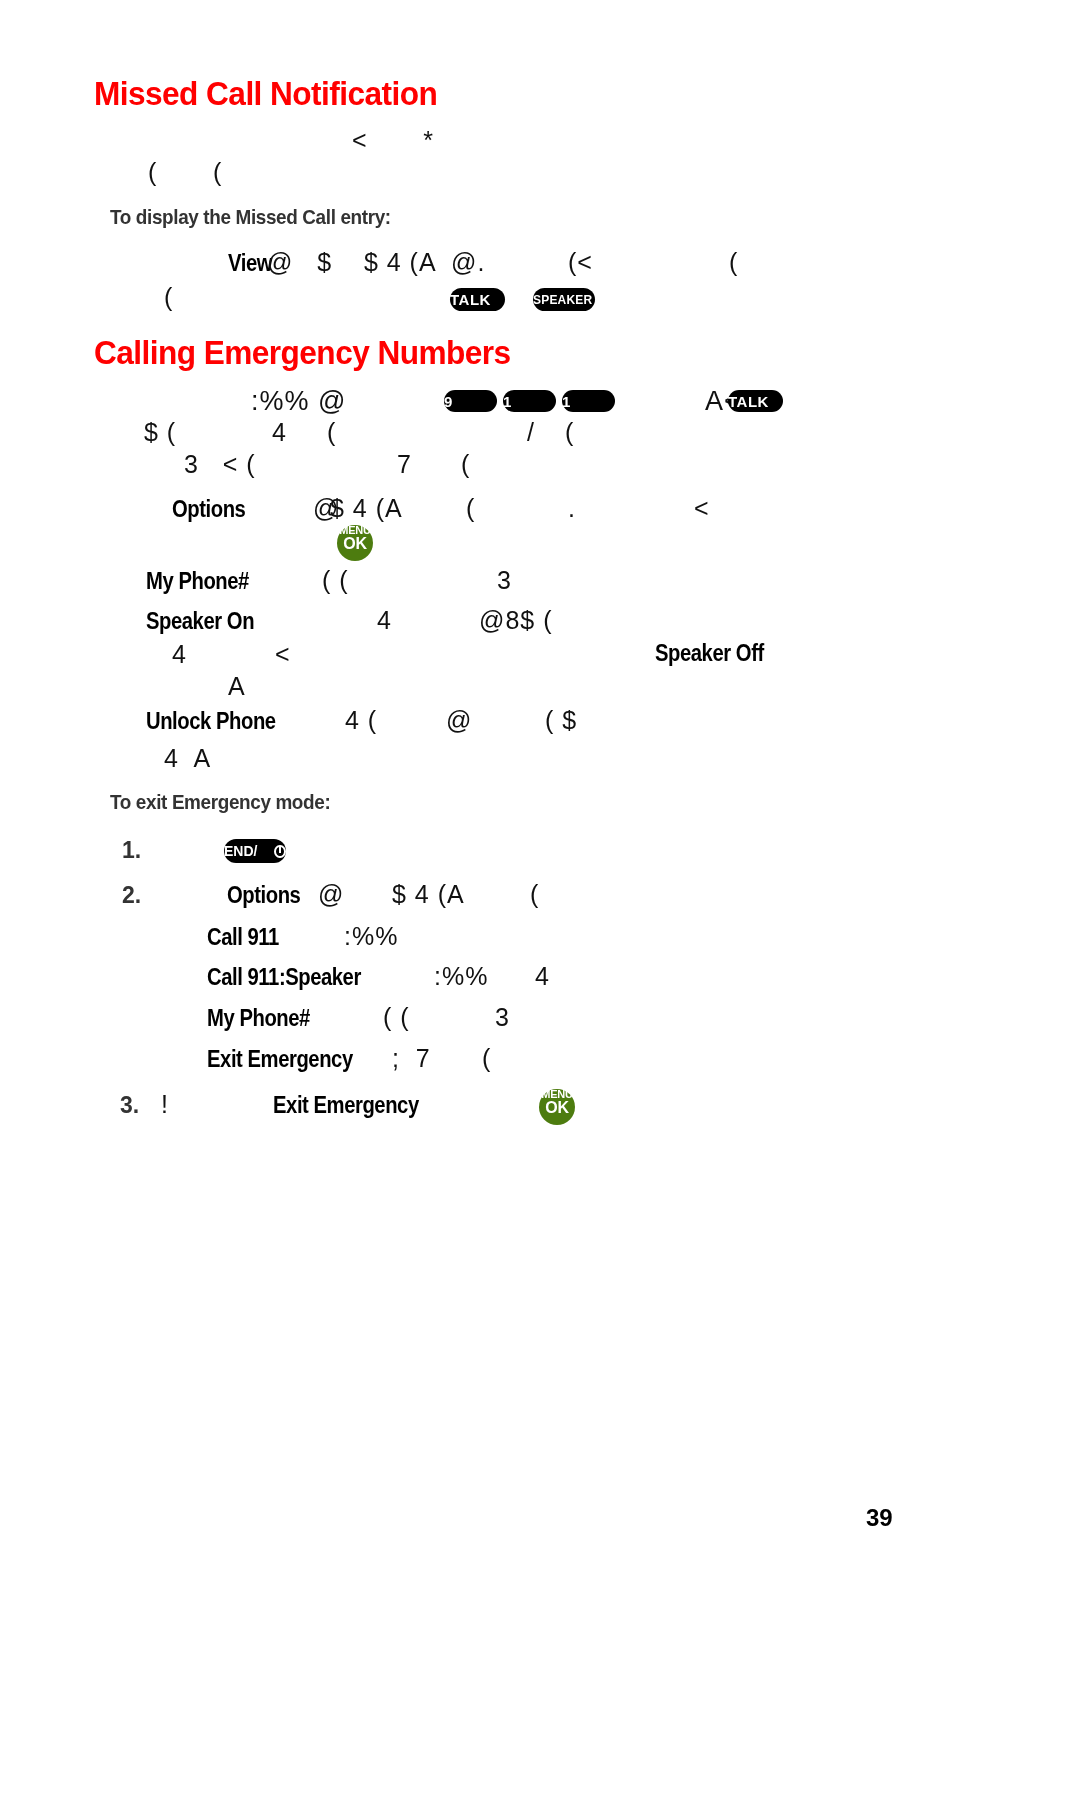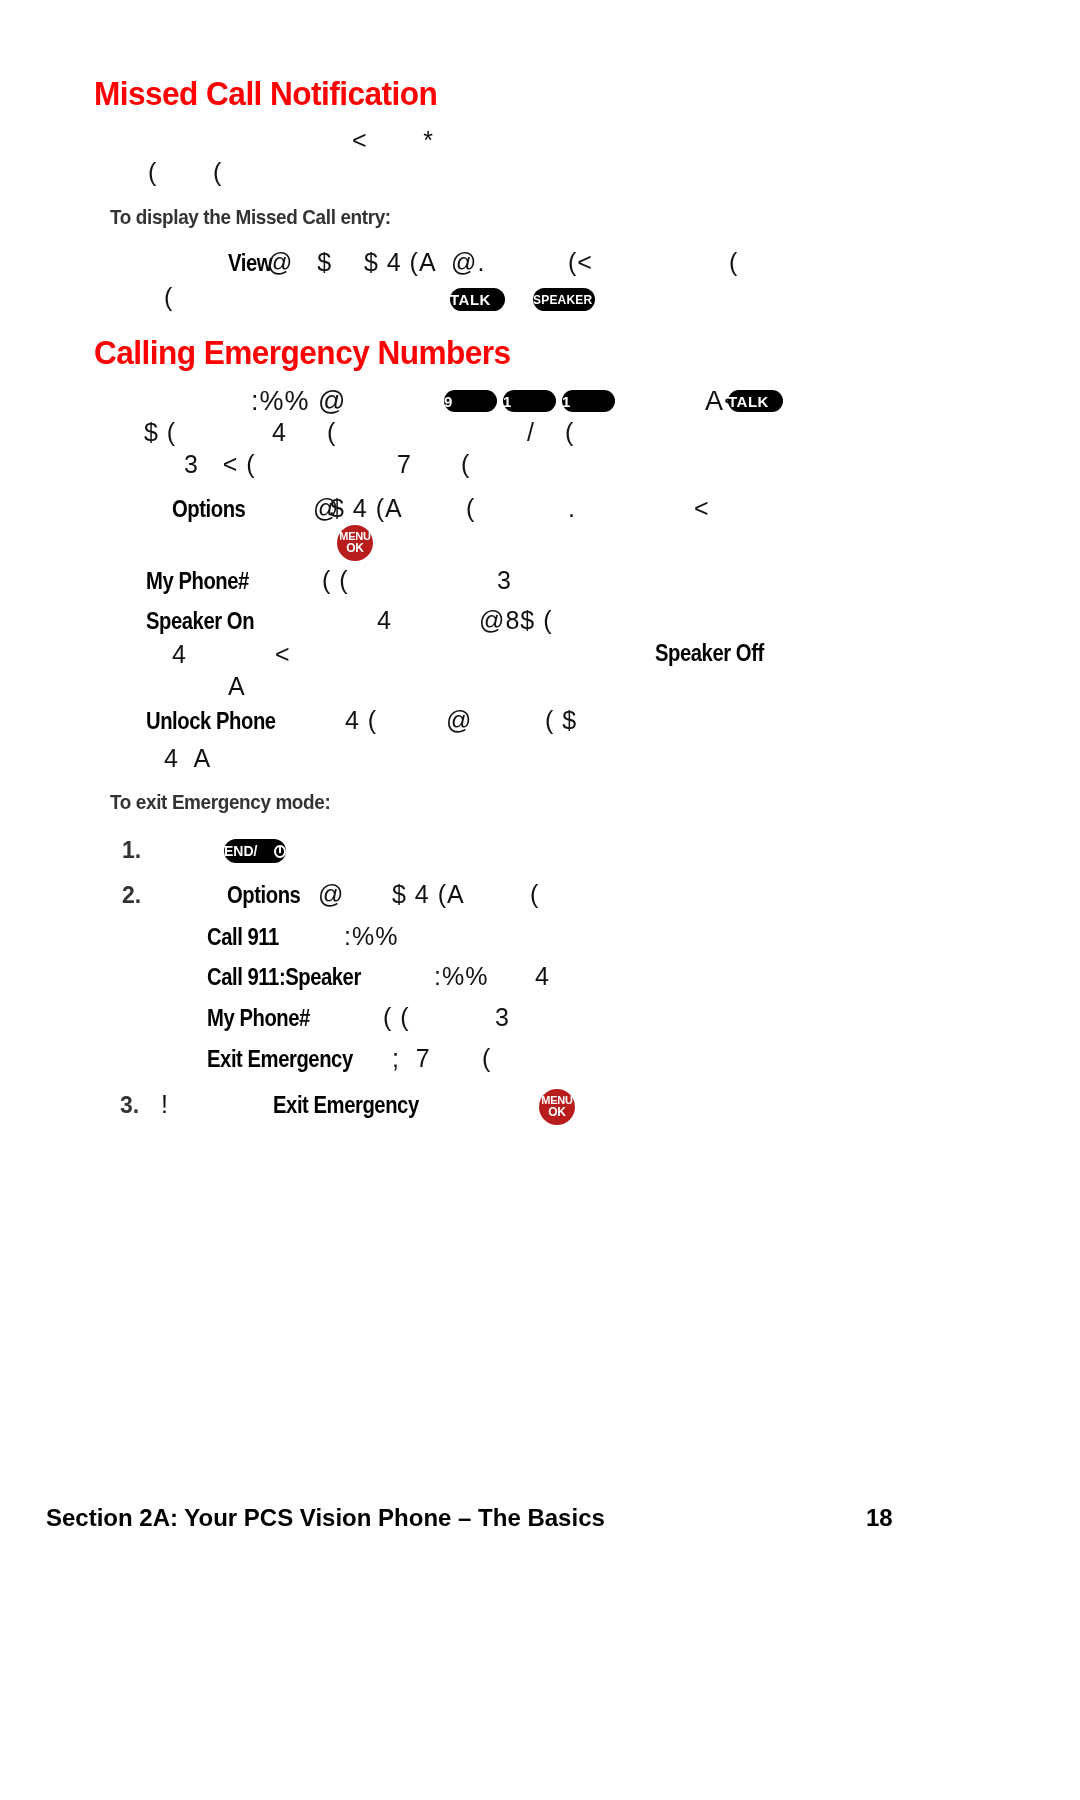--- a/index.html
+++ b/index.html
@@ -92,33 +92,32 @@
     line-height: 1;
     font-family: "Liberation Sans", sans-serif;
   }
   .pill.talk  { font-size: 15px; }
   .pill.spk   { font-size: 12px; letter-spacing: 0.2px; }
   .pill.digit { font-size: 15px; }
   .pill.endo  { font-size: 14px; letter-spacing: 0px; gap: 16px; }
 
   .circle {
     position: absolute;
-    background: #b91c1c;
+    background: #4d7c0f;
     color: #ffffff;
     border-radius: 50%;
     display: flex;
     flex-direction: column;
     align-items: center;
-    justify-content: center;
     font-weight: bold;
     line-height: 1.02;
     font-family: "Liberation Sans", sans-serif;
   }
   .circle .l1 { font-size: 11px; letter-spacing: -0.2px; }
-  .circle .l2 { font-size: 12px; letter-spacing: -0.2px; }
+  .circle .l2 { font-size: 16px; letter-spacing: -0.2px; }
 
   
   .pwr {
     display: inline-block;
     width: 13px;
     height: 13px;
     border: 2px solid #ffffff;
     border-radius: 50%;
     position: relative;
     vertical-align: -2px;
@@ -277,16 +276,15 @@
 
   <div class="tx num" style="left:120px; top:1094px;">3.</div>
   <div class="tx glyphs" style="left:161px; top:1092px;">!</div>
   <div class="tx term" style="left:273px; top:1094px;">Exit Emergency</div>
 
   <div class="circle" style="left:539px; top:1089px; width:36px; height:36px;">
     <span class="l1">MENU</span>
     <span class="l2">OK</span>
   </div>
 
-  <div class="footer-text" style="left:46px; top:1504px;">Section 2A: Your PCS Vision Phone – The Basics</div>
-  <div class="footer-page" style="left:866px; top:1504px;">18</div>
+  <div class="footer-page" style="left:866px; top:1504px;">39</div>
 
 </div>
 
 </body></html>

